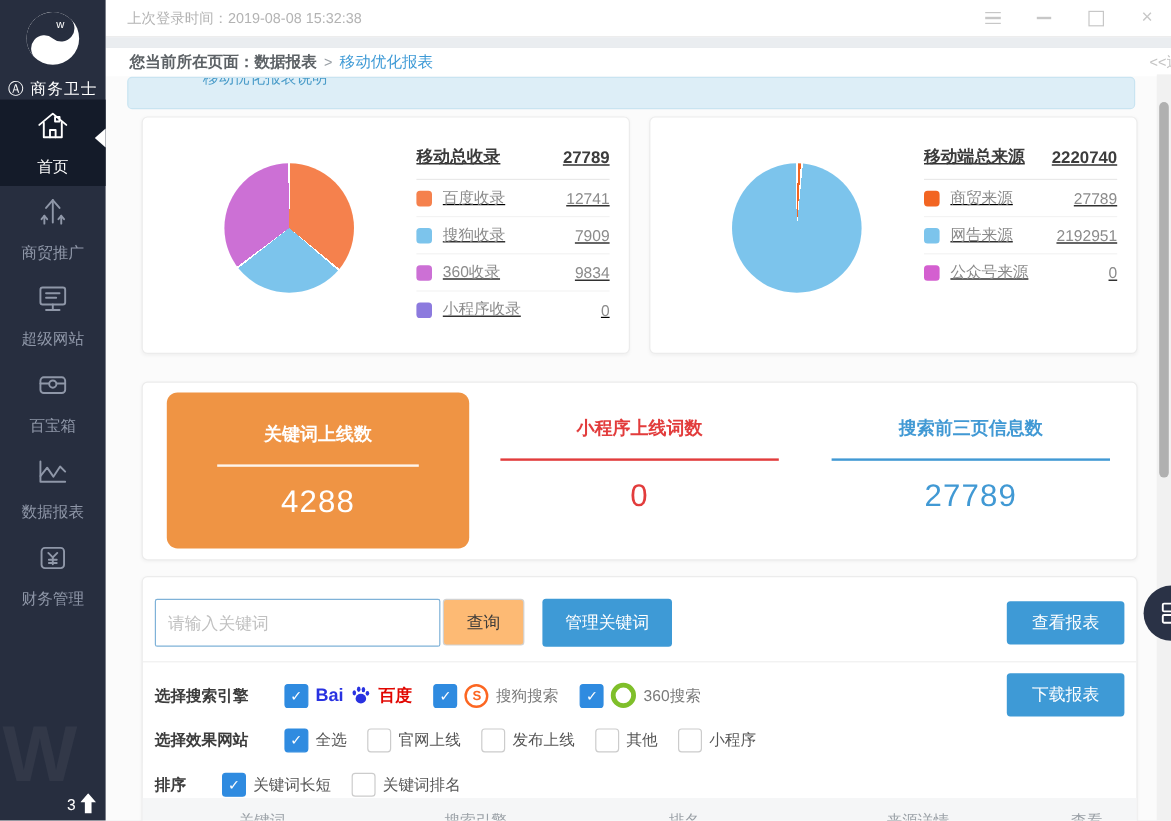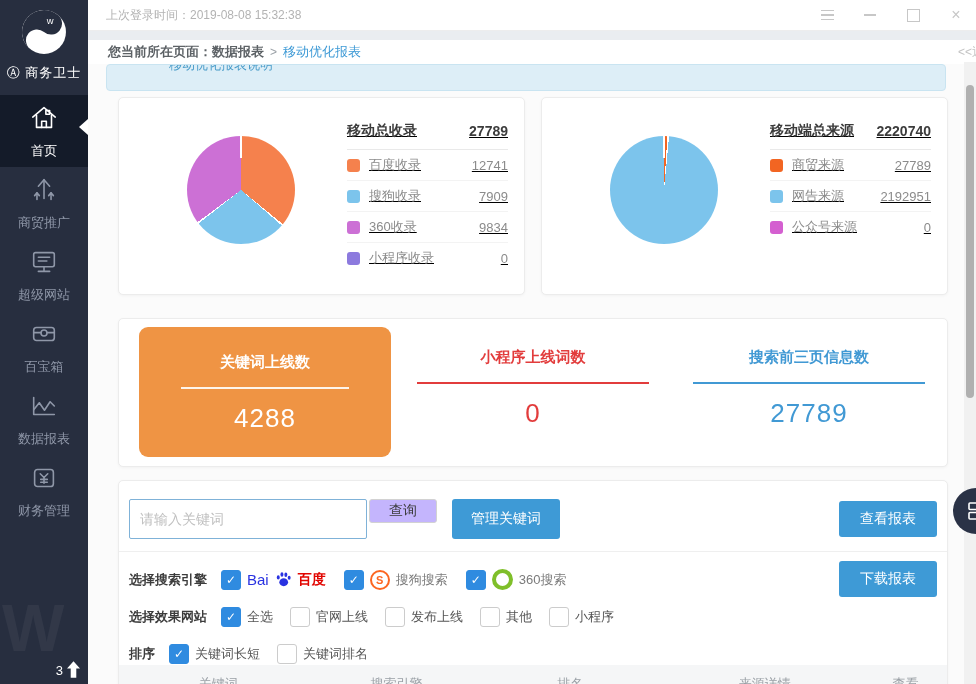--- a/index.html
+++ b/index.html
@@ -2,21 +2,21 @@
 <html><head>
 <meta charset="utf-8">
 <style>
   html,body{margin:0;padding:0;background:#dfe1e5;font-family:"Liberation Sans","DejaVu Sans",sans-serif;}
   #app{position:relative;width:976px;height:684px;background:#fbfbfb;overflow:hidden;}
 
   
   .sidebar{position:absolute;left:0;top:0;width:88px;height:684px;background:#272e3f;z-index:5;}
   .logo-wrap{padding-top:9px;text-align:center;}
   .brand-row{margin-top:5px;color:#fff;font-size:13px;letter-spacing:1px;}
-  .side-menu{margin-top:13px;}
+  .side-menu{margin-top:0;}
   .side-item{position:relative;height:72px;display:flex;flex-direction:column;align-items:center;justify-content:center;color:#8f97a8;cursor:pointer;}
   .side-item .side-label{font-size:13px;margin-top:5px;}
   .side-item svg{stroke:currentColor;fill:none;stroke-width:1.7;stroke-linecap:round;stroke-linejoin:round;}
   .side-item.active{background:#141b29;color:#fff;}
   .side-item.active::after{content:'';position:absolute;right:0;top:24px;border:8px solid transparent;border-right:9px solid #ffffff;border-left:0;}
   .side-badge{position:absolute;right:8px;bottom:6px;color:#fff;font-size:13px;display:flex;align-items:flex-end;gap:4px;}
   .wm{position:absolute;bottom:18px;left:2px;font-size:66px;font-weight:bold;color:rgba(255,255,255,0.05);}
 
   
   .topbar{position:absolute;left:88px;top:0;width:888px;height:30px;background:#ffffff;border-bottom:1px solid #ededed;display:flex;align-items:center;}
@@ -63,31 +63,31 @@
   .st-red{color:#e23c3c;}
   .st-blue{color:#4199d4;}
   .line-red{width:232px;background:#e23c3c;}
   .line-blue{width:232px;background:#4199d4;}
 
   .search-card{left:30px;top:416px;width:828px;height:300px;}
   .srow1{position:relative;height:70px;border-bottom:1px solid #efefef;}
   .kw-input{position:absolute;left:10px;top:18px;width:216px;height:38px;border:1px solid #7fb2d8;border-radius:2px;font-size:14px;padding:0 10px;color:#333;outline:none;font-family:inherit;}
   .kw-input::placeholder{color:#c0c0c0;}
   .btn{display:inline-flex;align-items:center;justify-content:center;font-size:14px;cursor:pointer;border-radius:3px;font-family:inherit;}
-  .btn-query{position:absolute;left:250px;top:18px;width:68px;height:24px;background:#c4b5fd;border:1px solid #d2d2d2;color:#3a3a3a;}
+  .btn-query{position:absolute;left:250px;top:18px;width:68px;height:39px;background:#fdba74;border:1px solid #d2d2d2;color:#3a3a3a;}
   .btn-blue{background:#3e9ad6;color:#fff;border:none;}
   .btn-manage{position:absolute;left:333px;top:18px;width:108px;height:40px;}
   .btn-view{position:absolute;right:10px;top:20px;width:98px;height:36px;}
   .btn-download{position:absolute;right:10px;top:80px;width:98px;height:36px;}
   .frow{display:flex;align-items:center;margin:17px 0 0 10px;gap:14px;flex-wrap:nowrap;}
-  .frow-label{font-size:13px;font-weight:bold;color:#3c3c3c;margin-right:0;}
+  .frow-label{font-size:13px;font-weight:bold;color:#3c3c3c;margin-right:16px;}
   .fitem{display:flex;align-items:center;gap:6px;font-size:13px;color:#555;cursor:pointer;}
   .cb{width:18px;height:18px;border-radius:3px;border:1px solid #ccc;background:#fff;display:inline-flex;align-items:center;justify-content:center;color:#fff;font-size:12px;flex:none;}
   .cb.on{background:#2f8be0;border-color:#2f8be0;}
-  .lg-bai{color:#2932e1;font-weight:normal;font-size:15px;}
+  .lg-bai{color:#2932e1;font-weight:bold;font-size:15px;}
   .lg-du{color:#e10601;font-weight:bold;font-size:14px;}
   .lg-gray{color:#7a7a7a;font-size:13px;}
   .sogou-badge{width:16px;height:16px;border-radius:50%;border:2px solid #fc6621;color:#fc6621;font-weight:bold;font-size:11px;display:inline-flex;align-items:center;justify-content:center;}
   .ring360{width:13px;height:13px;border-radius:50%;border:4px solid #7fbf2a;display:inline-block;box-sizing:content-box;}
   .thead{position:absolute;left:0;right:0;top:184px;height:60px;background:#f5f6f7;display:grid;grid-template-columns:24% 19% 23% 24% 10%;padding-top:10px;color:#9aa0a6;font-size:13px;text-align:center;}
 
   
   .float-btn{position:absolute;left:953px;top:488px;width:46px;height:46px;border-radius:50%;background:#2a3246;z-index:8;display:flex;align-items:center;justify-content:center;}
   .scrollbar{position:absolute;left:964px;top:62px;width:12px;height:622px;background:#f1f1f1;z-index:6;}
   .thumb{position:absolute;left:2px;top:23px;width:8px;height:313px;background:#b0b0b0;border-radius:4px;}

